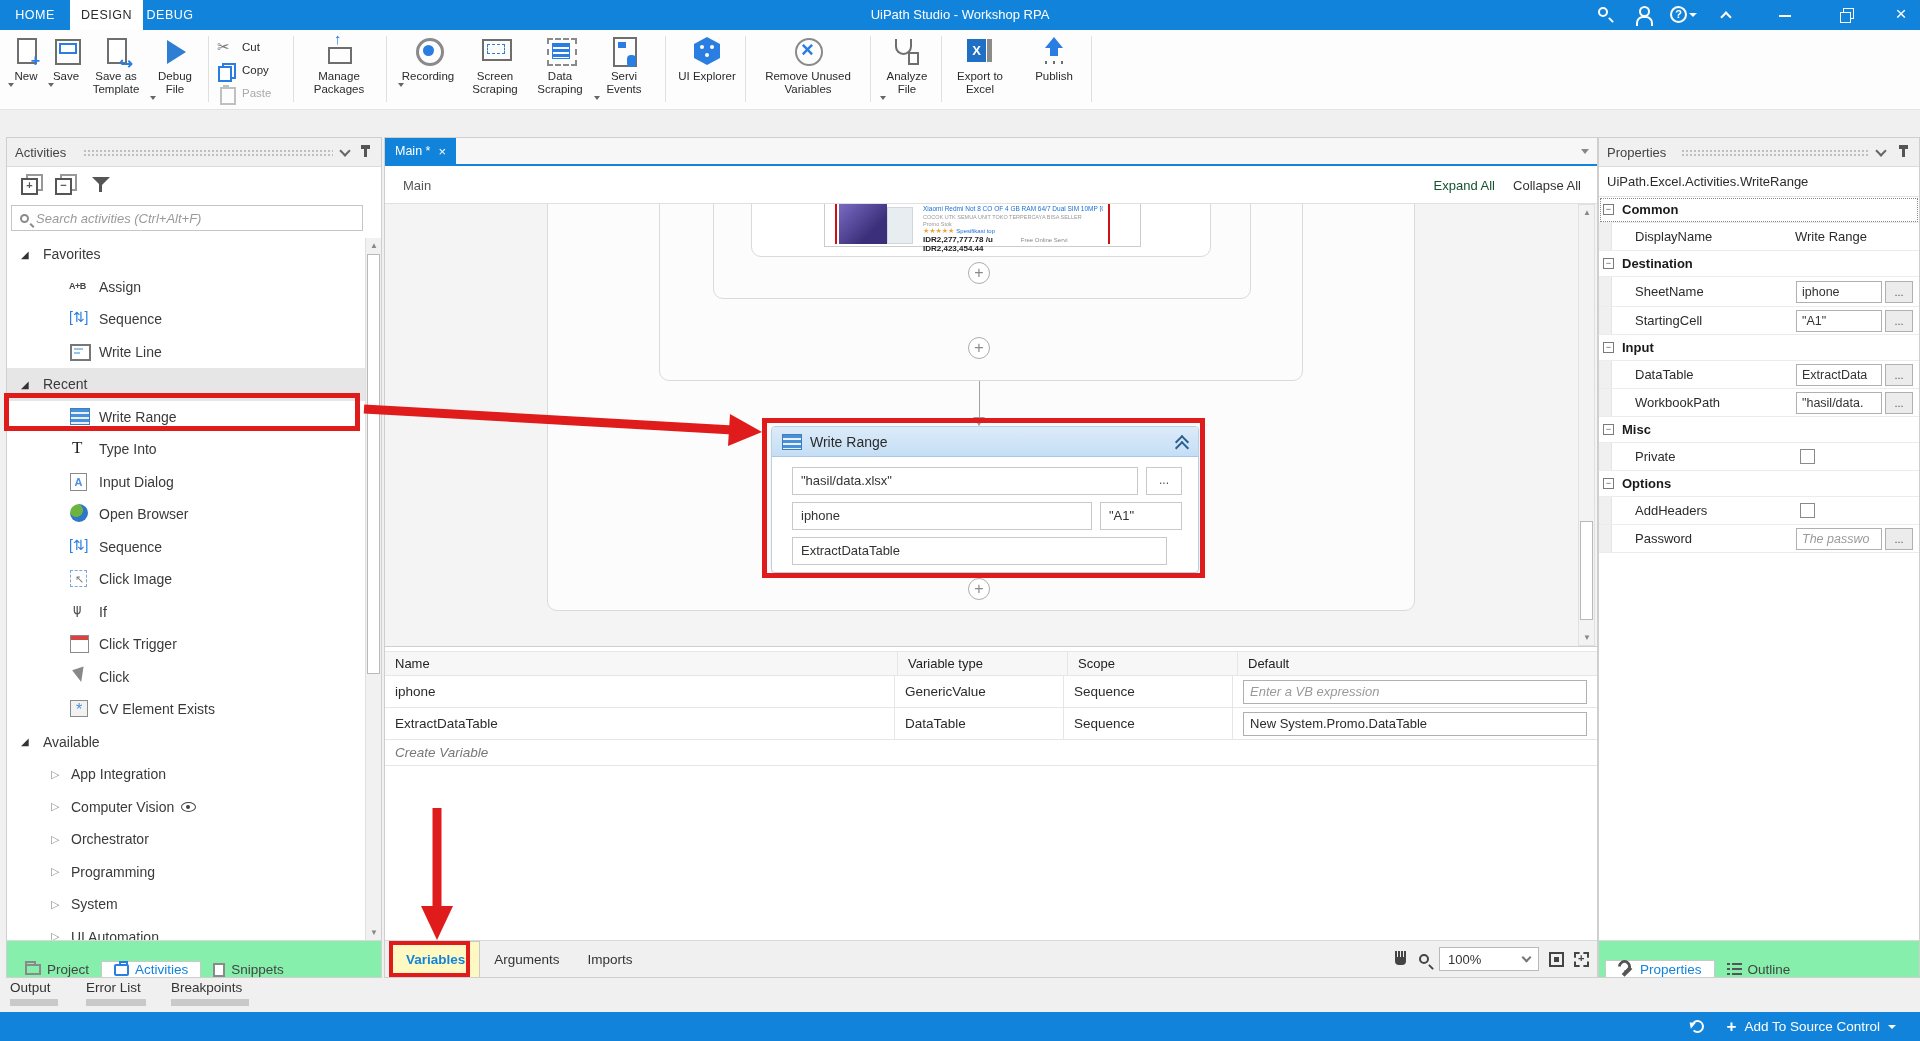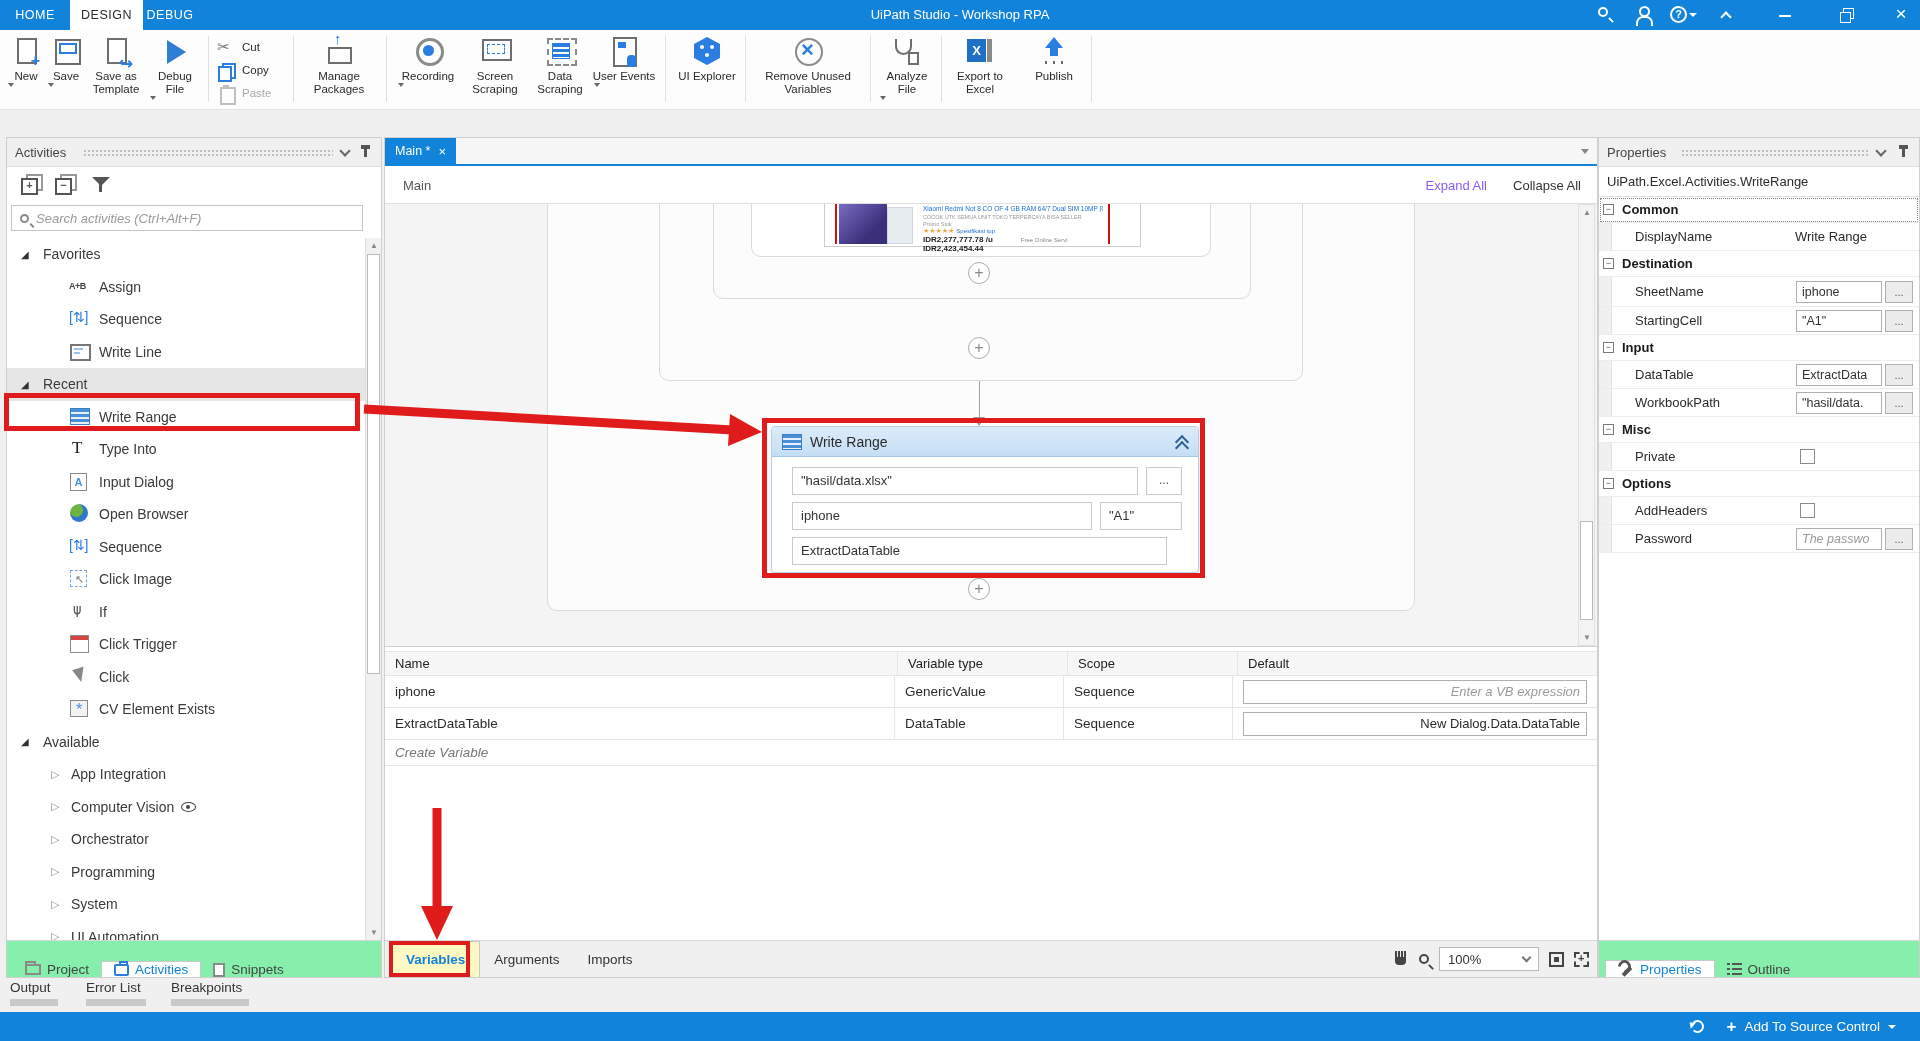--- a/index.html
+++ b/index.html
@@ -165,21 +165,21 @@
   
   #center { position:absolute; left:384px; top:27px; width:1214px; bottom:0; background:#fff; border:1px solid #cfcfcf; }
   #doctabs { position:absolute; left:0; top:0; right:0; height:28px; background:#f7f7f7; border-bottom:2px solid #1283da; }
   #doctab-main { position:absolute; left:0; top:0; height:26px; background:#1283da; color:#fff;
     display:flex; align-items:center; gap:8px; padding:0 10px; font-size:12.5px; }
   #doctab-close { color:#fff; font-size:13px; }
   #doctabs-dd { position:absolute; right:8px; top:11px; width:0; height:0; border-left:4px solid transparent;
     border-right:4px solid transparent; border-top:5px solid #888; }
   #breadcrumb-bar { position:absolute; left:0; top:30px; right:0; height:36px; background:#fff; border-bottom:1px solid #e0e0e0; }
   #breadcrumb { position:absolute; left:18px; top:10px; font-size:13px; color:#555; }
-  #expand-all { position:absolute; right:110px; top:10px; font-size:13px; color:#8b5cf6; }
+  #expand-all { position:absolute; right:102px; top:10px; font-size:13px; color:#14532d; }
   #collapse-all { position:absolute; right:16px; top:10px; font-size:13px; color:#333; }
   #canvas { position:absolute; left:0; top:66px; right:0; height:442px; background:#f4f4f4; overflow:hidden; }
   .seqbox { position:absolute; background:#fcfcfc; border:1px solid #dadada; border-radius:10px; }
   .plus { position:absolute; width:22px; height:22px; border:1px solid #adadad; border-radius:50%; background:#fff;
     color:#8a8a8a; font-size:16px; line-height:19px; text-align:center; }
   .connector { position:absolute; width:1px; background:#a0a0a0; }
   .arrowhead { position:absolute; width:0; height:0; border-top:9px solid #9a9a9a;
     border-left:6px solid transparent; border-right:6px solid transparent; }
   
   #thumb-card { position:absolute; left:439px; top:-30px; width:317px; height:73px; background:#fff; border:1px solid #ccc; }
@@ -209,21 +209,21 @@
   .dchev::before { top:1px; } .dchev::after { top:7px; }
   .wr-field { position:absolute; height:28px; background:#fff; border:1px solid #c9c9c9; font-size:13px;
     color:#333; line-height:26px; padding:0 8px; white-space:nowrap; overflow:hidden; }
   .wr-browse { position:absolute; width:36px; height:28px; background:#fff; border:1px solid #c9c9c9;
     text-align:center; line-height:24px; color:#555; font-size:12px; }
   #canvas-scroll { position:absolute; right:2px; top:0; width:17px; bottom:0; background:#f3f3f3; border:1px solid #e0e0e0; }
 
   
   #variables { position:absolute; left:0; top:508px; right:0; bottom:37px; background:#fff; border-top:1px solid #cfcfcf; }
   .vrow { position:absolute; left:0; right:0; display:flex; border-bottom:1px solid #e6e6e6; }
-  .vcell { padding:0 10px; font-size:13.5px; color:#2b2b2b; display:flex; align-items:center; border-right:1px solid #e6e6e6;text-align:right; }
+  .vcell { padding:0 10px; font-size:13.5px; color:#2b2b2b; display:flex; align-items:center; border-right:1px solid #e6e6e6; }
   .vc1 { width:513px; } .vc2 { width:170px; } .vc3 { width:170px; } .vc4 { flex:1; border-right:none; }
   #vhead { top:4px; height:25px; background:#f7f7f7; border-top:1px solid #e6e6e6; }
   #vhead .vcell { font-size:13px; color:#222; }
   .vinput { width:344px; height:24px; border:1px solid #b0b0b0; background:#fff; font-size:13px;
     line-height:22px; padding:0 6px; white-space:nowrap; overflow:hidden; }
   .vph { font-style:italic; color:#9a9a9a; }
   #vcreate { font-style:italic; color:#777; font-size:13.5px; }
 
   
   #center-tabs { position:absolute; left:0; right:0; bottom:0; height:37px; background:#f0f0f0;
@@ -375,21 +375,21 @@
     <div class="rbtn" style="left:462px;width:66px">
       <span class="ri ri-screen"></span>
       <span class="rlabel">Screen Scraping</span>
     </div>
     <div class="rbtn" style="left:530px;width:60px">
       <span class="ri ri-datas"></span>
       <span class="rlabel">Data Scraping</span>
     </div>
     <div class="rbtn" style="left:592px;width:64px">
       <span class="ri ri-user"></span>
-      <span class="rlabel">User Events</span>
+      <span class="rlabel">Servi Events</span>
       <span class="caret"></span>
     </div>
     <div class="rdiv" style="left:665px"></div>
     <div class="rbtn" style="left:677px;width:60px">
       <span class="ri ri-uiexp"></span>
       <span class="rlabel">UI Explorer</span>
     </div>
     <div class="rdiv" style="left:745px"></div>
     <div class="rbtn" style="left:753px;width:110px">
       <span class="ri ri-remove"></span>
@@ -610,21 +610,21 @@
           <div class="vcell vc3">Sequence</div>
           <div class="vcell vc4">
             <div class="vinput vph">Enter a VB expression</div>
           </div>
         </div>
         <div class="vrow" style="top:61px;height:32px">
           <div class="vcell vc1">ExtractDataTable</div>
           <div class="vcell vc2">DataTable</div>
           <div class="vcell vc3">Sequence</div>
           <div class="vcell vc4">
-            <div class="vinput">New Dialog.Data.DataTable</div>
+            <div class="vinput">New System.Promo.DataTable</div>
           </div>
         </div>
         <div class="vrow" style="top:93px;height:26px">
           <div class="vcell" style="border-right:none" id="vcreate">Create Variable</div>
         </div>
       </div>
 
       <div id="center-tabs">
         <div class="ctab active">
             <span>Variables</span>

